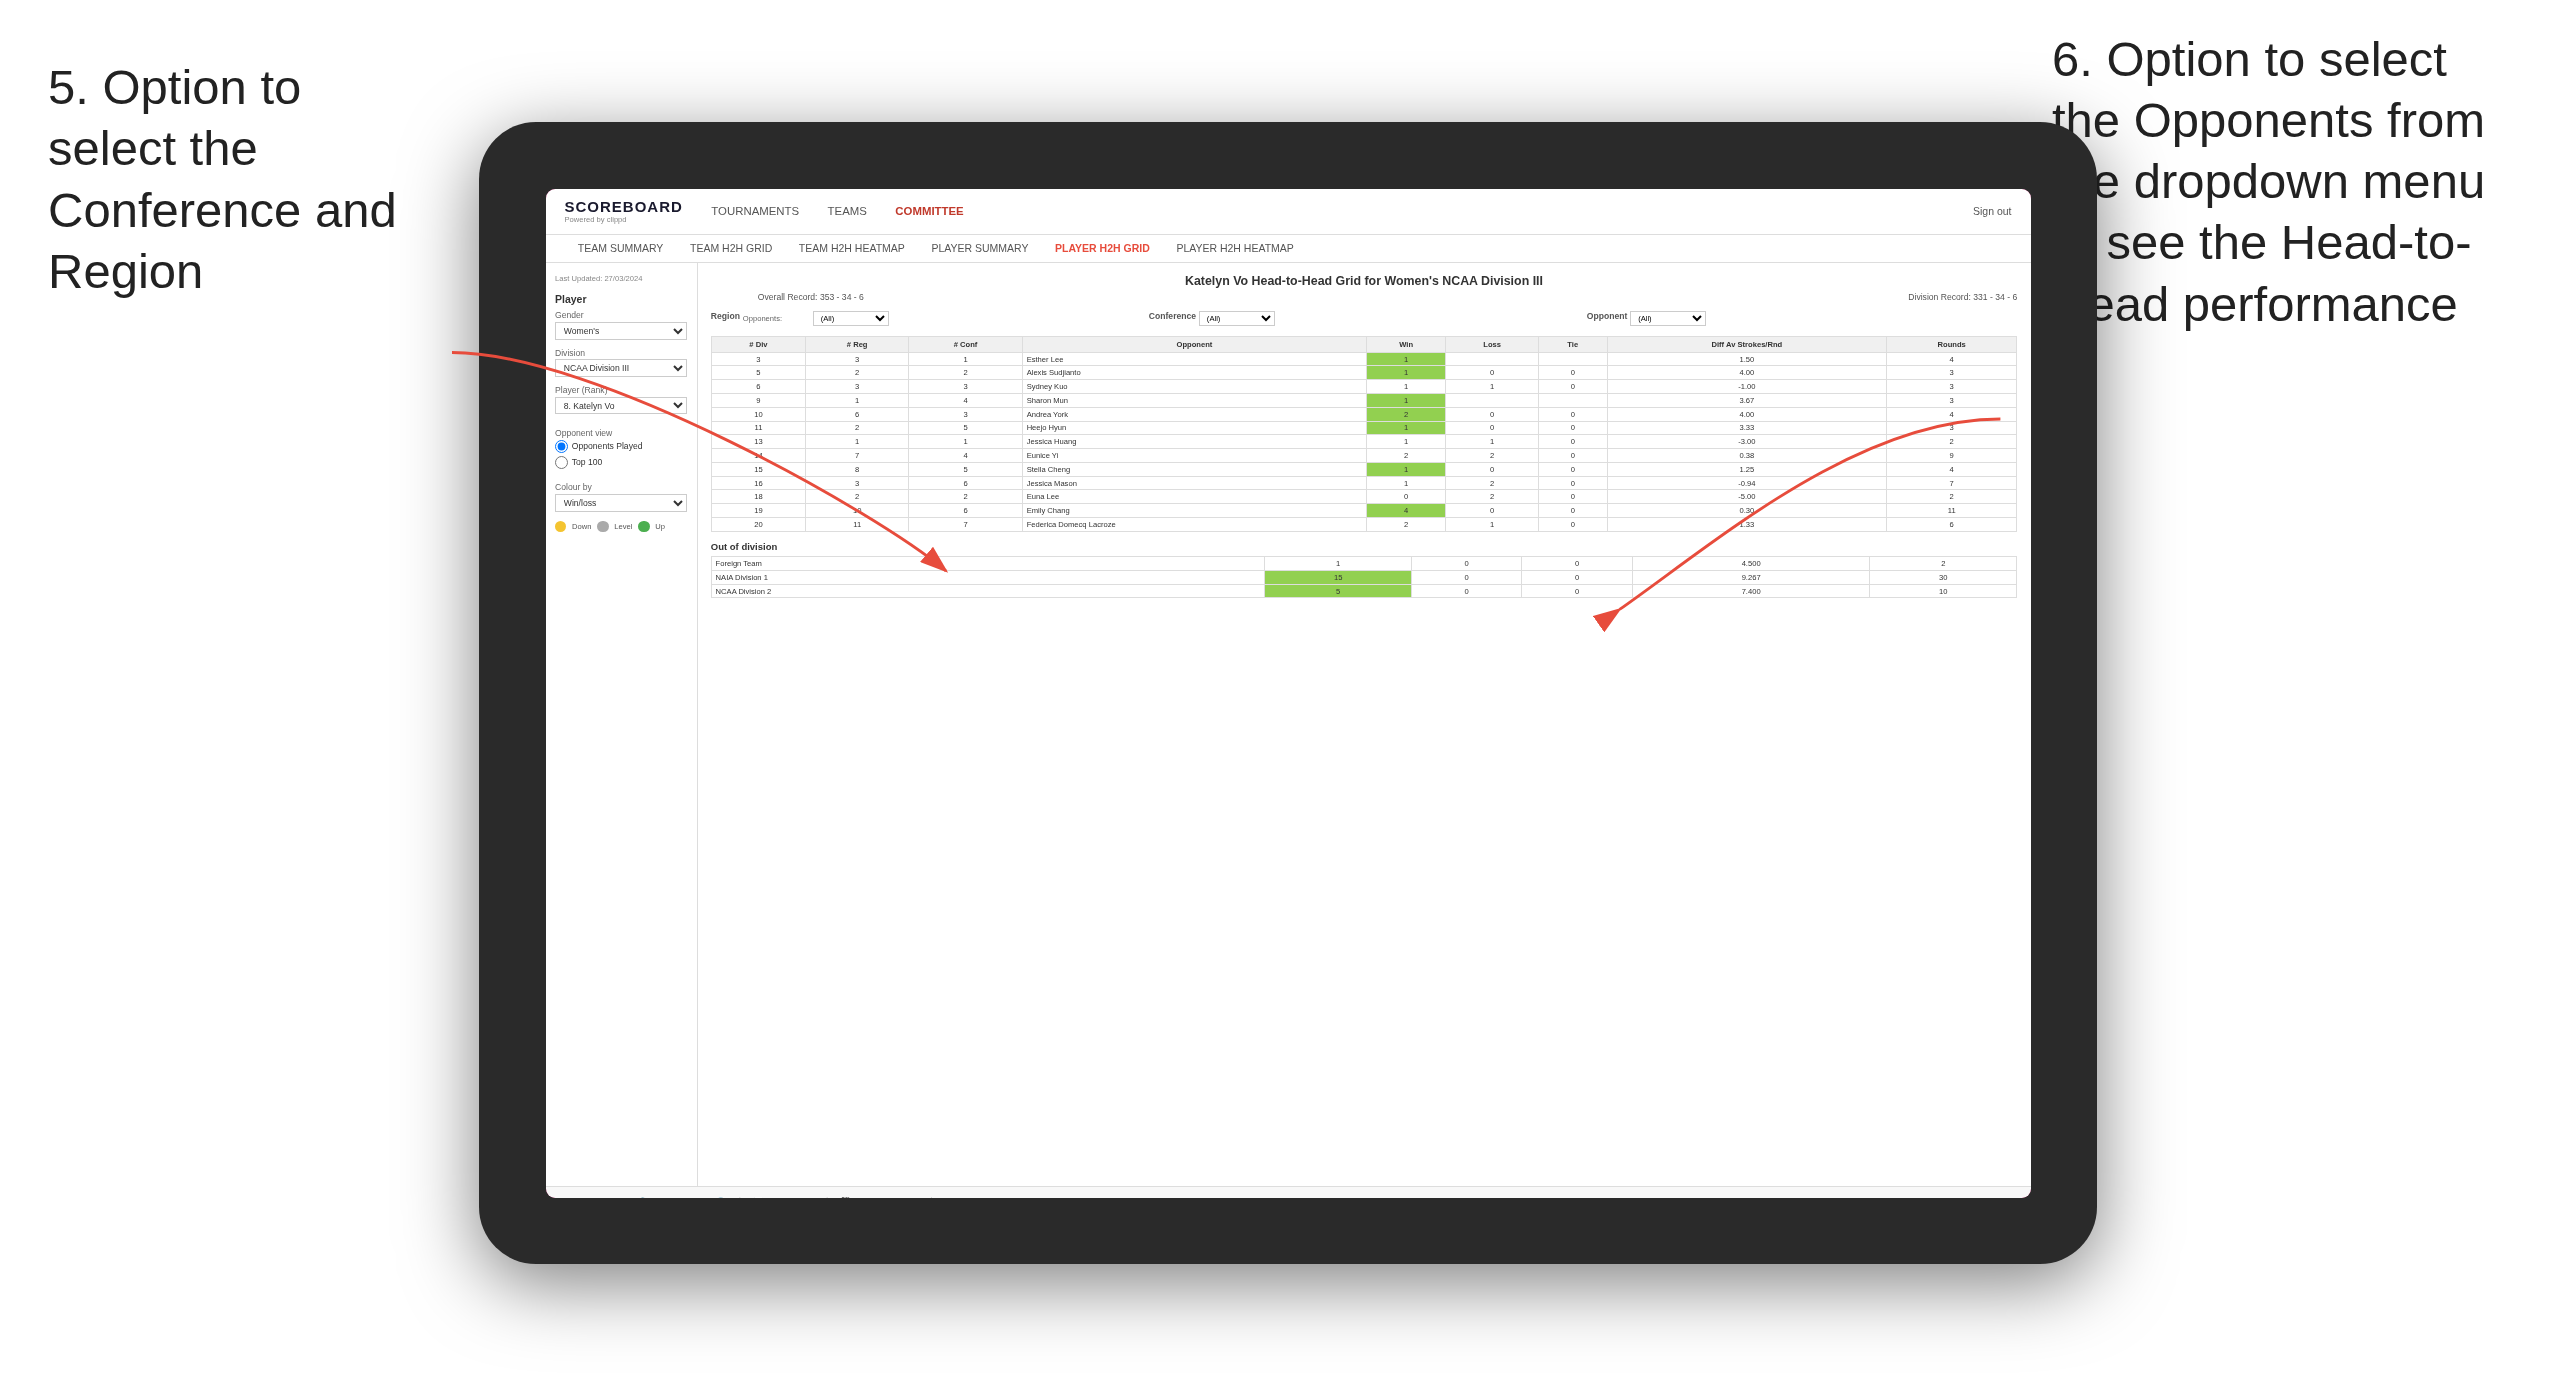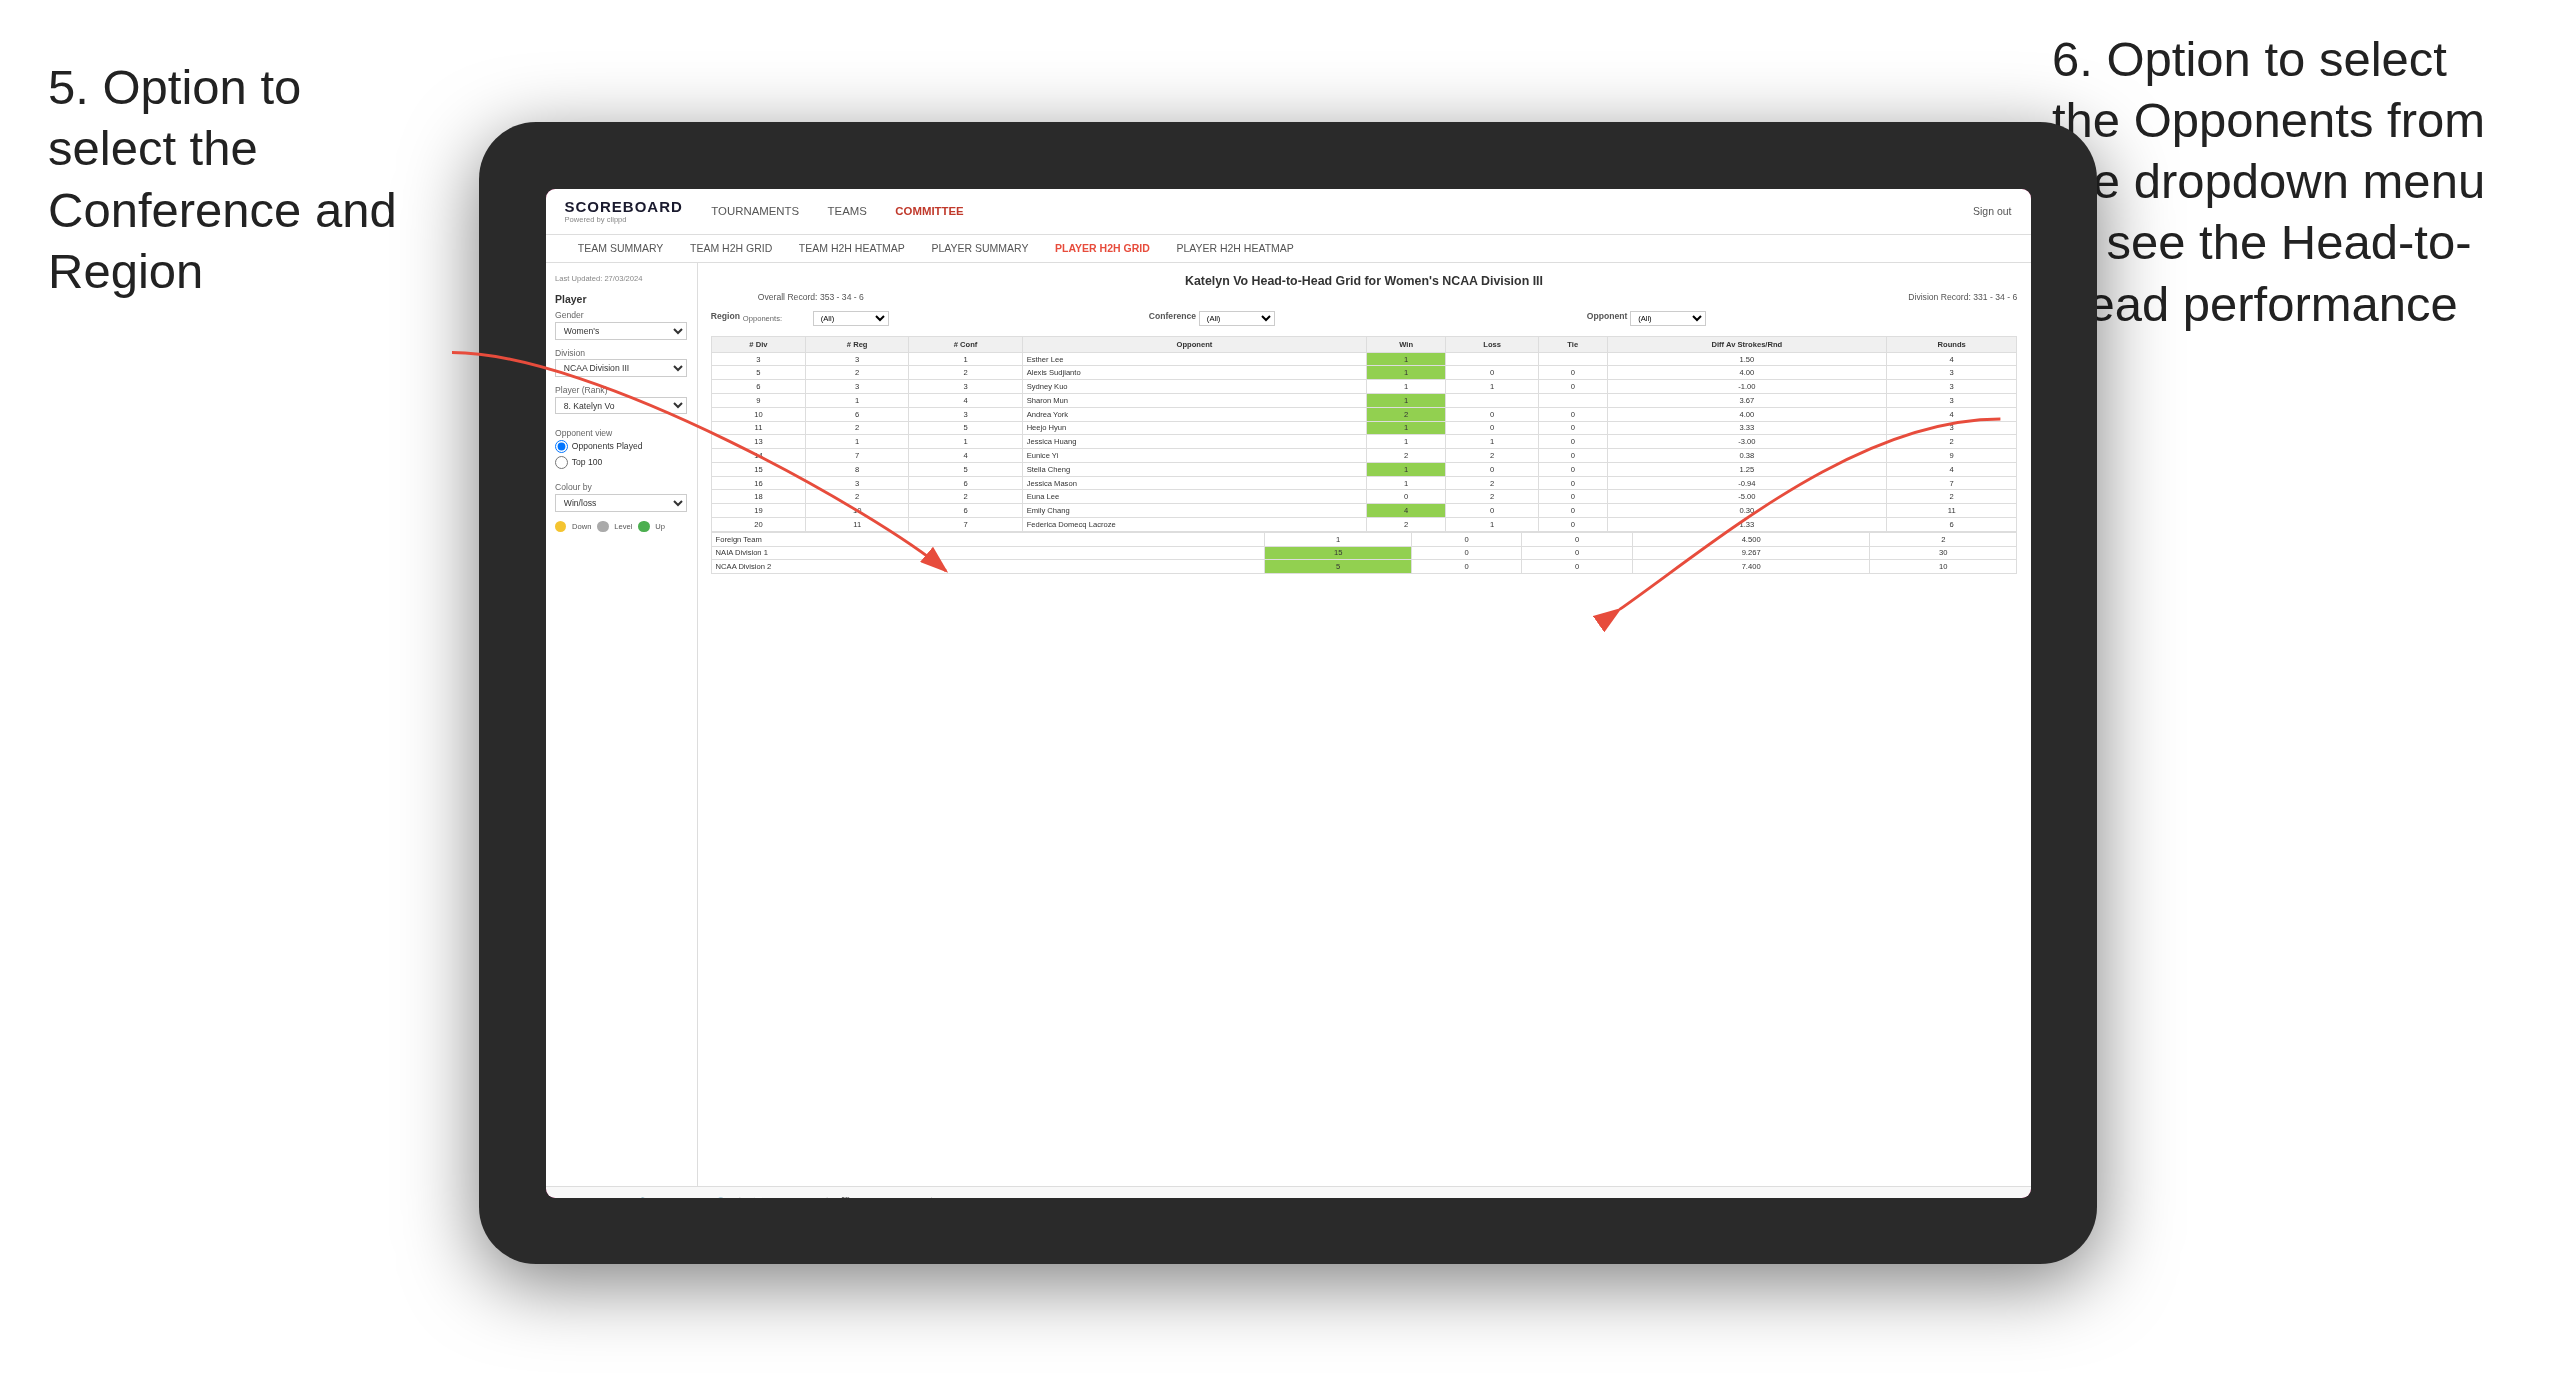--- a/index.html
+++ b/index.html
@@ -682,20 +682,21 @@
     <td class="name-cell">Federica Domecq Lacroze</td>
     <td style="background:">2</td>
     <td>1</td>
     <td>0</td>
     <td>1.33</td>
     <td>6</td>
   </tr>
             </tbody>
         </table>
 
+        <div class="out-of-division-title">Out of division</div>
         <table class="data-table">
           <tbody id="ood-table-body">
           <tr>
     <td class="name-cell" colspan="3">Foreign Team</td>
     <td style="background:">1</td>
     <td>0</td>
     <td>0</td>
     <td>4.500</td>
     <td>2</td>
   </tr>

